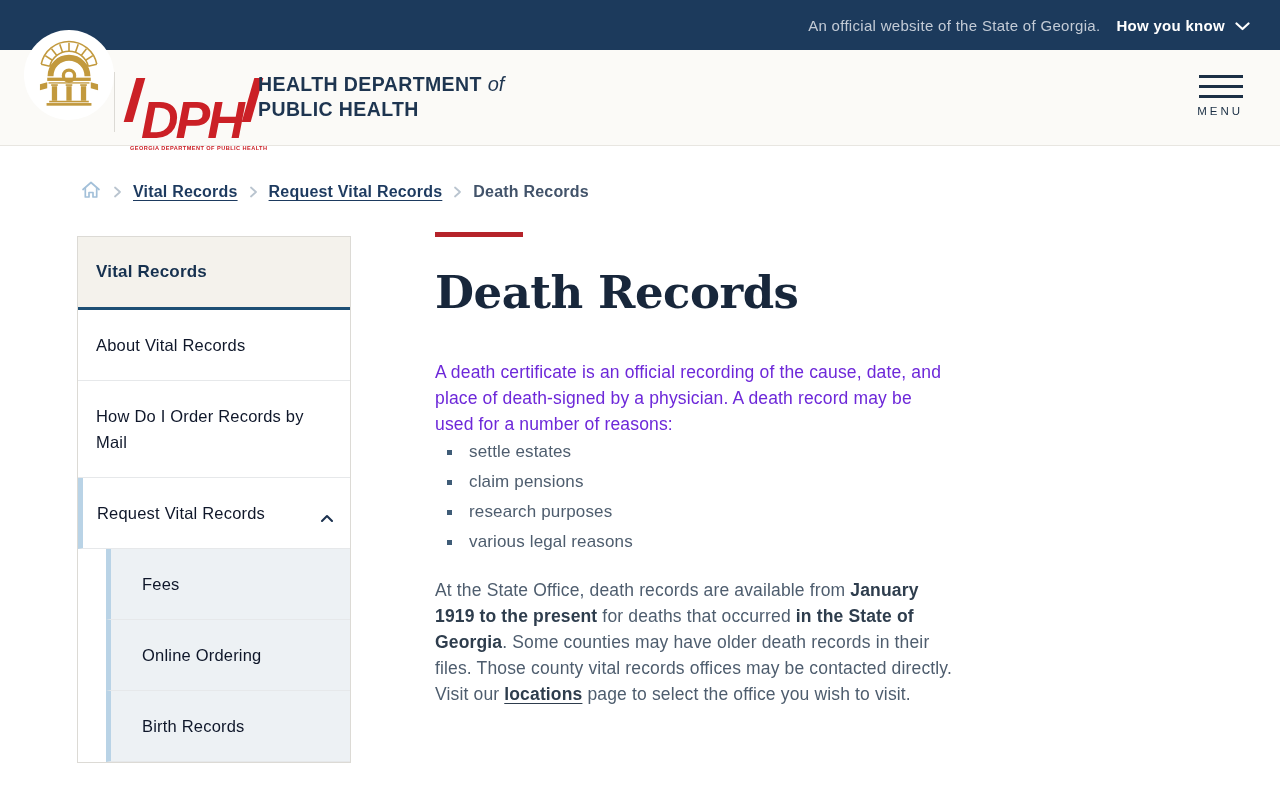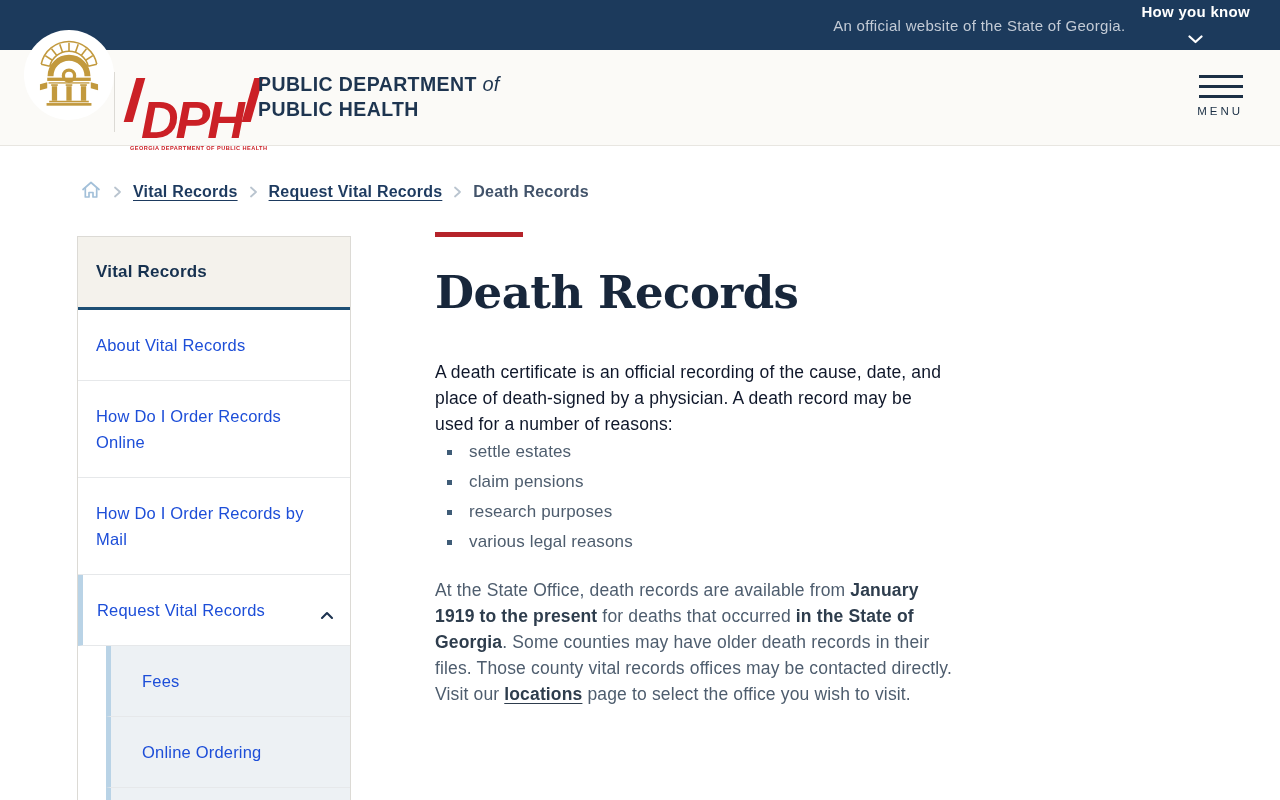--- a/index.html
+++ b/index.html
@@ -4,21 +4,21 @@
 <style>
   * { margin:0; padding:0; box-sizing:border-box; }
   html,body { width:1280px; height:800px; }
   body { font-family:"Liberation Sans", sans-serif; background:#ffffff; }
   .page { position:relative; width:1280px; height:800px; overflow:hidden; background:#ffffff;padding-left:25px; }
 
   
   .top-bar { position:absolute; top:0; left:0; width:1280px; height:50px; background:#1c3a5c; z-index:1; }
   .top-bar-inner { position:absolute; right:30px; top:0; height:50px; display:flex; align-items:center; gap:16px; }
   .official-text { color:#c3cbd6; font-size:15px; letter-spacing:0.3px; }
-  .how-you-know { display:flex; align-items:center; gap:10px; color:#ffffff; font-weight:bold; font-size:15px; letter-spacing:0.3px; cursor:pointer;flex-direction:column; }
+  .how-you-know { display:flex; align-items:center; gap:10px; color:#ffffff; font-weight:bold; font-size:15px; letter-spacing:0.3px; cursor:pointer; }
 
   
   .header { position:absolute; top:50px; left:0; width:1280px; height:96px; background:#fbfaf7; border-bottom:1px solid #e8e6e1; z-index:2; }
   .seal-circle { position:absolute; left:24px; top:-20px; width:90px; height:90px; border-radius:50%; background:#ffffff; display:flex; align-items:center; justify-content:center; z-index:3; }
   .header-divider { position:absolute; left:114px; top:22px; width:1px; height:60px; background:#dcdad5; }
   .dph-logo { position:absolute; left:130px; top:8px; }
   .dph-wordmark { display:flex; align-items:center; }
   .dph-slash { width:9px; height:44px; background:#cb2026; transform:skewX(-16deg); }
   .dph-letters { font-size:52px; line-height:44px; font-weight:bold; font-style:italic; color:#cb2026; letter-spacing:-3px; padding:0 6px 0 2px;margin-top:40px; }
   .dph-tagline { margin-top:3px; font-size:5.6px; font-weight:bold; color:#cb2026; letter-spacing:0.45px; white-space:nowrap; }
@@ -31,30 +31,30 @@
 
   
   .breadcrumb { position:absolute; top:179px; left:80px; display:flex; align-items:center; gap:11px; font-size:16px; }
   .crumb-link { color:#1d3a5f; font-weight:600; text-decoration:underline; text-underline-offset:3px; cursor:pointer; letter-spacing:0.2px; }
   .crumb-current { color:#42536a; font-weight:600; letter-spacing:0.2px; }
   .crumb-sep { display:flex; align-items:center; }
 
   
   .sidebar { position:absolute; left:77px; top:236px; width:274px; border:1px solid #dcdad5; background:#ffffff; }
   .sidebar-title { background:#f4f2ec; border-bottom:3px solid #1d4f74; padding:25px 18px; font-size:17px; font-weight:bold; color:#16314f; letter-spacing:0.2px; }
-  .side-item { padding:22px 18px; font-size:16.5px; line-height:26px; color:#1d4ed8; border-bottom:1px solid #e6e8ea; cursor:pointer; letter-spacing:0.2px; }
+  .side-item { padding:22px 18px; font-size:16.5px; line-height:26px; color:#0f172a; border-bottom:1px solid #e6e8ea; cursor:pointer; letter-spacing:0.2px; }
   .side-item.expanded { position:relative; border-left:5px solid #b9d3e6; padding-left:14px; padding-right:40px; }
   .side-chevron { position:absolute; right:16px; top:26px; }
   .side-item.sub { background:#edf1f4; border-left:5px solid #b9d3e6; padding-left:31px;margin-left:28px; }
 
   
   .main { position:absolute; left:435px; top:232px; width:520px; }
   .accent-bar { width:88px; height:5px; background:#b5232a; }
   .page-title { margin-top:30px; font-family:"DejaVu Serif", serif; font-weight:bold; font-size:45px; color:#18273b; letter-spacing:-0.5px; line-height:1.15; }
-  .intro { margin-top:40px; font-size:17.5px; line-height:26px; color:#0f172a; letter-spacing:0.15px; }
+  .intro { margin-top:40px; font-size:17.5px; line-height:26px; color:#6d28d9; letter-spacing:0.15px; }
   .bullet-list { list-style:none; }
   .bullet-list li { position:relative; padding-left:34px; font-size:17px; line-height:30px; color:#4e5d6e; letter-spacing:0.15px; }
   .bullet-list li::before { content:""; position:absolute; left:12px; top:13px; width:5px; height:5px; background:#3f5c77; }
   .closing { margin-top:20px; font-size:17.5px; line-height:26px; color:#4e5d6e; letter-spacing:0.15px; }
   .closing b { color:#2e3d4d; }
   .inline-link { color:#2e3d4d; font-weight:bold; text-decoration:underline; text-underline-offset:3px; cursor:pointer; }
 </style>
 </head>
 <body>
 
@@ -113,21 +113,21 @@
     <div class="dph-logo">
       <div class="dph-wordmark">
         <span class="dph-slash"></span>
         <span class="dph-letters">DPH</span>
         <span class="dph-slash"></span>
       </div>
       <div class="dph-tagline">GEORGIA DEPARTMENT OF PUBLIC HEALTH</div>
     </div>
 
     <div class="dept-name">
-      <span>PUBLIC DEPARTMENT</span>
+      <span>HEALTH DEPARTMENT</span>
       <span class="dept-of">of</span><br>
       <span>PUBLIC HEALTH</span>
     </div>
 
     <div class="menu-btn">
       <div class="menu-lines">
         <span></span>
           <span></span>
           <span></span>
       </div>
@@ -160,21 +160,20 @@
       <svg width="9" height="14" viewBox="0 0 9 14">
           <polyline points="2,2.5 7,7 2,11.5" fill="none" stroke="#b9c4cf" stroke-width="1.8" stroke-linecap="round" stroke-linejoin="round"></polyline>
         </svg>
     </span>
     <span class="crumb-current">Death Records</span>
   </div>
 
   <div class="sidebar">
     <div class="sidebar-title">Vital Records</div>
     <div class="side-item">About Vital Records</div>
-    <div class="side-item">How Do I Order Records Online</div>
     <div class="side-item">How Do I Order Records by Mail</div>
     <div class="side-item expanded">
       <span>Request Vital Records</span>
       <span class="side-chevron">
         <svg width="14" height="9" viewBox="0 0 14 9">
             <polyline points="2,7 7,2 12,7" fill="none" stroke="#1d3350" stroke-width="2.1" stroke-linecap="round" stroke-linejoin="round"></polyline>
           </svg>
       </span>
     </div>
     <div class="side-item sub">Fees</div>

